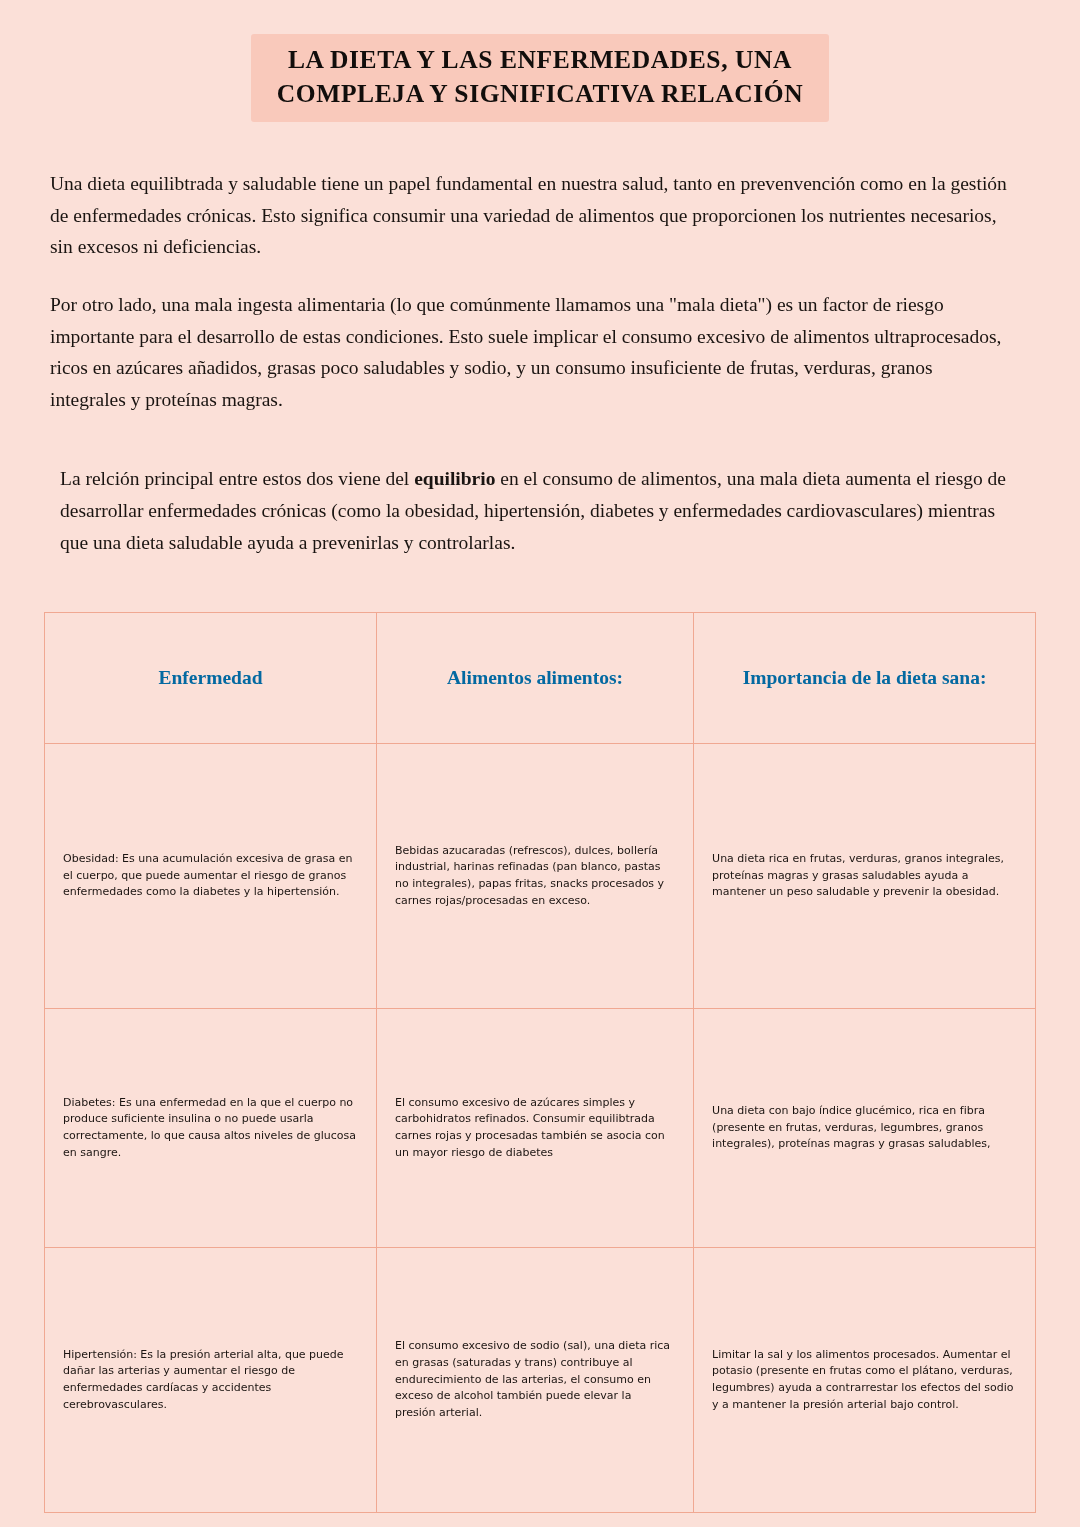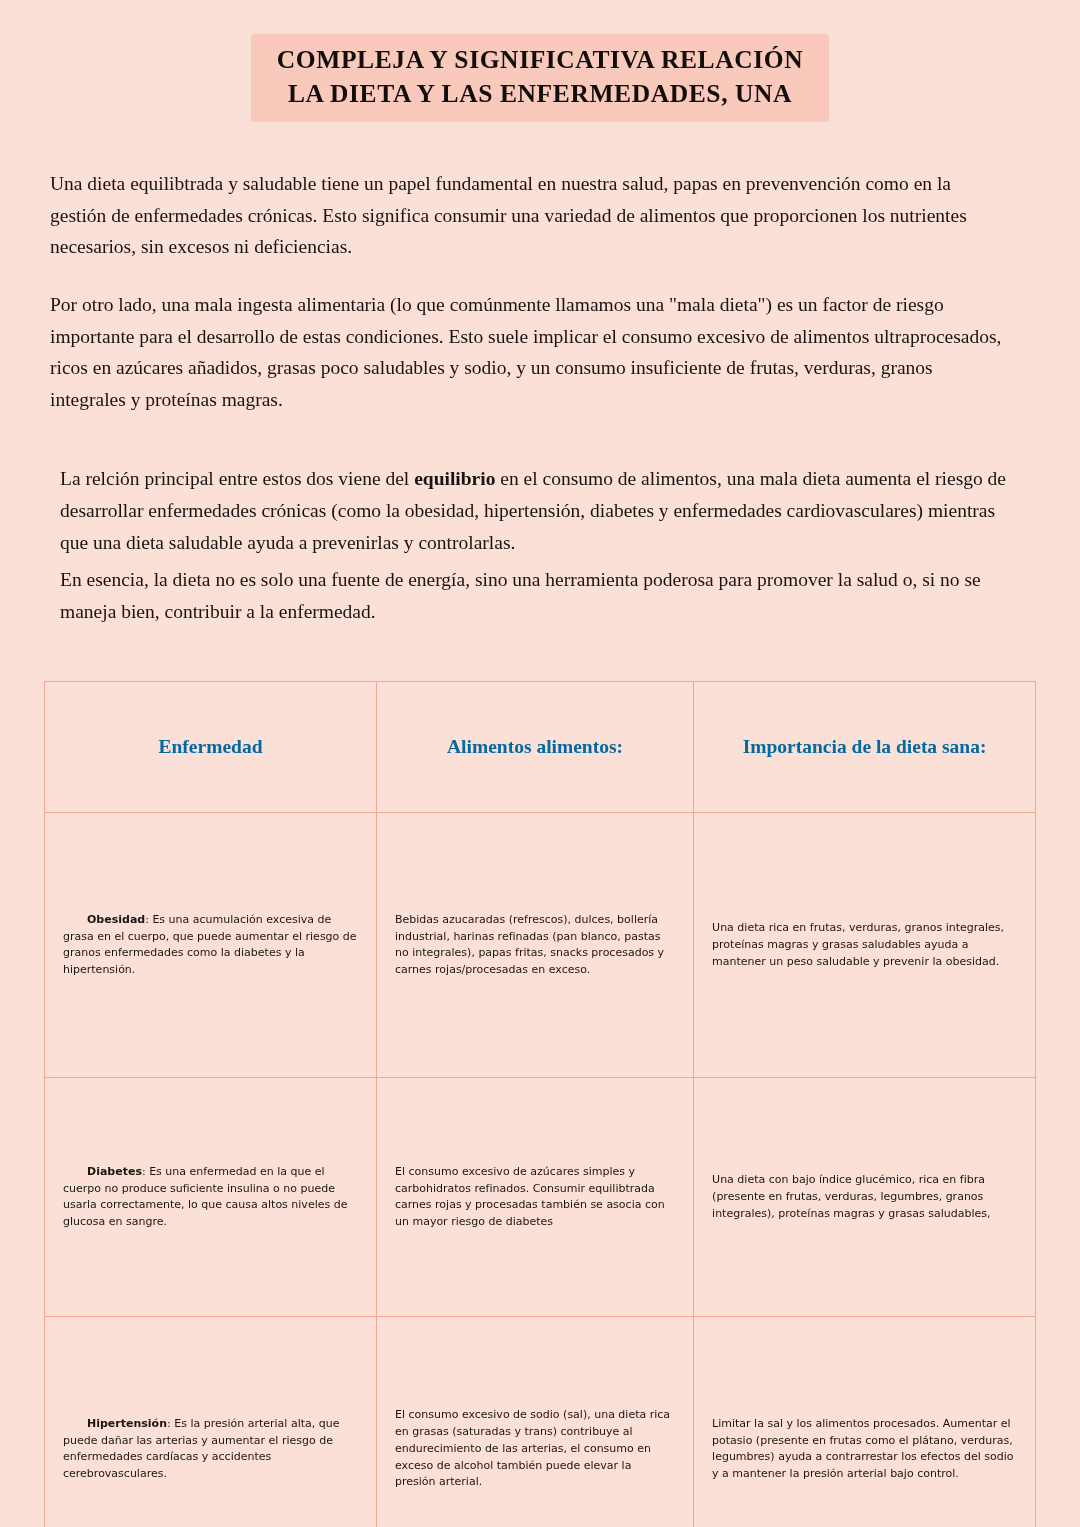--- a/index.html
+++ b/index.html
@@ -52,21 +52,21 @@
   .para {
     font-family: "Liberation Serif", serif;
     font-size: 19.5px;
     line-height: 1.62;
     color: #1a1411;
     margin: 0 0 26px 0;
     max-width: 960px;
   }
   .para.indented {
     padding-left: 10px;
-    margin-bottom: 6px;
+    margin-bottom: 15px;
   }
   .para.indented-tight {
     padding-left: 10px;
     margin-bottom: 0;
   }
   .gap-block { height: 22px; }
   .para b { font-weight: bold; }
 
   
   .table-wrap {
@@ -96,43 +96,42 @@
     font-size: 11px;
     line-height: 1.52;
     color: #1c1512;
   }
   col.c1 { width: 33.5%; }
   col.c2 { width: 32%; }
   col.c3 { width: 34.5%; }
   td.name-cell { padding-right: 22px; }
   td.cause-cell { padding-left: 20px; }
   td.import-cell { padding-left: 22px; }
-  .dz-name { font-weight: bold; margin-left: 24px; }
+  .dz-name { font-weight: normal; }
   .row-ob td { height: 232px; }
   .row-di td { height: 206px; }
   .row-hi td { height: 232px; }
 </style>
 </head>
 <body>
 
 <div class="page">
 
   <div class="title-wrap">
     <div class="title-box">
+      <div class="title-line">LA DIETA Y LAS ENFERMEDADES, UNA</div>
       <div class="title-line">COMPLEJA Y SIGNIFICATIVA RELACIÓN</div>
-      <div class="title-line">LA DIETA Y LAS ENFERMEDADES, UNA</div>
     </div>
   </div>
 
   <div class="body-text">
-    <p class="para">Una dieta equilibtrada y saludable tiene un papel fundamental en nuestra salud, papas en prevenvención como en la gestión de enfermedades crónicas. Esto significa consumir una variedad de alimentos que proporcionen los nutrientes necesarios, sin excesos ni deficiencias.</p>
+    <p class="para">Una dieta equilibtrada y saludable tiene un papel fundamental en nuestra salud, tanto en prevenvención como en la gestión de enfermedades crónicas. Esto significa consumir una variedad de alimentos que proporcionen los nutrientes necesarios, sin excesos ni deficiencias.</p>
     <p class="para">Por otro lado, una mala ingesta alimentaria (lo que comúnmente llamamos una "mala dieta") es un factor de riesgo importante para el desarrollo de estas condiciones. Esto suele implicar el consumo excesivo de alimentos ultraprocesados, ricos en azúcares añadidos, grasas poco saludables y sodio, y un consumo insuficiente de frutas, verduras, granos integrales y proteínas magras.</p>
     <div class="gap-block"></div>
     <p class="para indented"><span>La relción principal entre estos dos viene del </span><b>equilibrio</b><span> en el consumo de alimentos, una mala dieta aumenta el riesgo de desarrollar enfermedades crónicas (como la obesidad, hipertensión, diabetes y enfermedades cardiovasculares) mientras que una dieta saludable ayuda a prevenirlas y controlarlas.</span></p>
-    <p class="para indented-tight">En esencia, la dieta no es solo una fuente de energía, sino una herramienta poderosa para promover la salud o, si no se maneja bien, contribuir a la enfermedad.</p>
   </div>
 
   <div class="table-wrap">
     <table class="diseases">
       <colgroup>
         <col class="c1">
         <col class="c2">
         <col class="c3">
       </colgroup>
       <thead>

